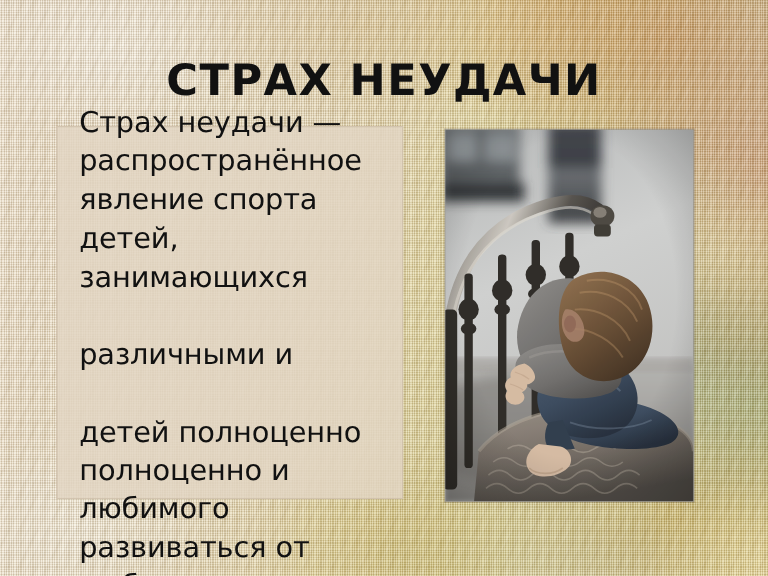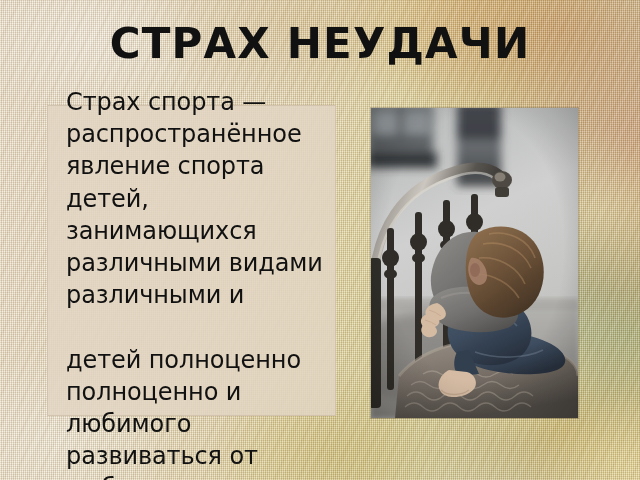--- a/index.html
+++ b/index.html
@@ -109,23 +109,23 @@
         rgba(110,86,54,0.15) 2px);
     opacity: .85;
     pointer-events: none;
   }
 
   
   .title {
     position: absolute;
     left: 0;
     right: 0;
-    top: 24px;
+    top: 48px;
     text-align: center;
-    font-size: 42px;
+    font-size: 36px;
     font-weight: bold;
     letter-spacing: 1.2px;
     color: #111111;
     line-height: 40px;
     white-space: nowrap;
   }
 
   
   .text-panel {
     position: absolute;
@@ -173,26 +173,26 @@
   <div class="bg-wash-b"></div>
   <div class="bg-strokes"></div>
   <div class="bg-strokes-2"></div>
   <div class="bg-weave"></div>
 
   <div class="title">СТРАХ НЕУДАЧИ</div>
 
   <div class="text-panel"></div>
 
   <div class="body-text">
-    <span>Страх спорта —</span><br>
+    <span>Страх неудачи —</span><br>
     <span>распространённое</span><br>
     <span>явление спорта</span><br>
     <span>детей,</span><br>
     <span>занимающихся</span><br>
-    <span>различными видами</span><br>
+    <br>
     <span>различными и</span><br>
     <br>
     <span>детей полноценно</span><br>
     <span>полноценно и</span><br>
     <span>любимого</span><br>
     <span>развиваться от</span><br>
     <span>любимого дела.</span>
   </div>
 
   <div class="photo">

